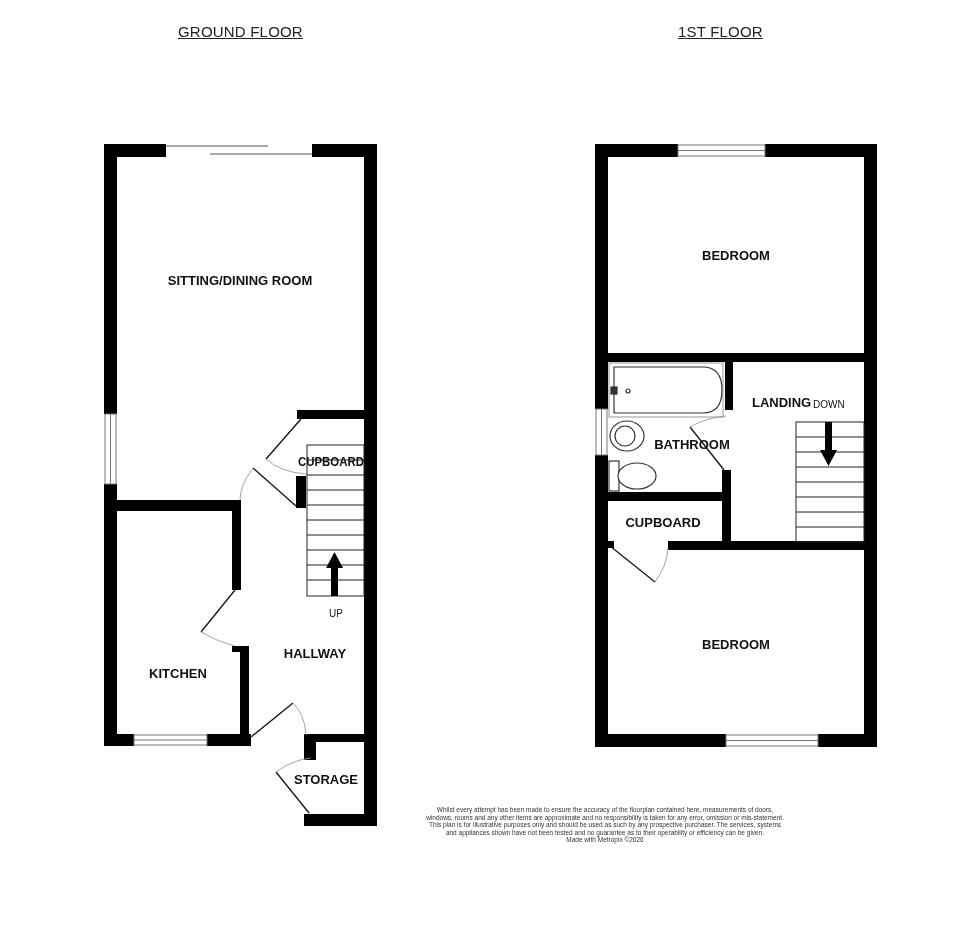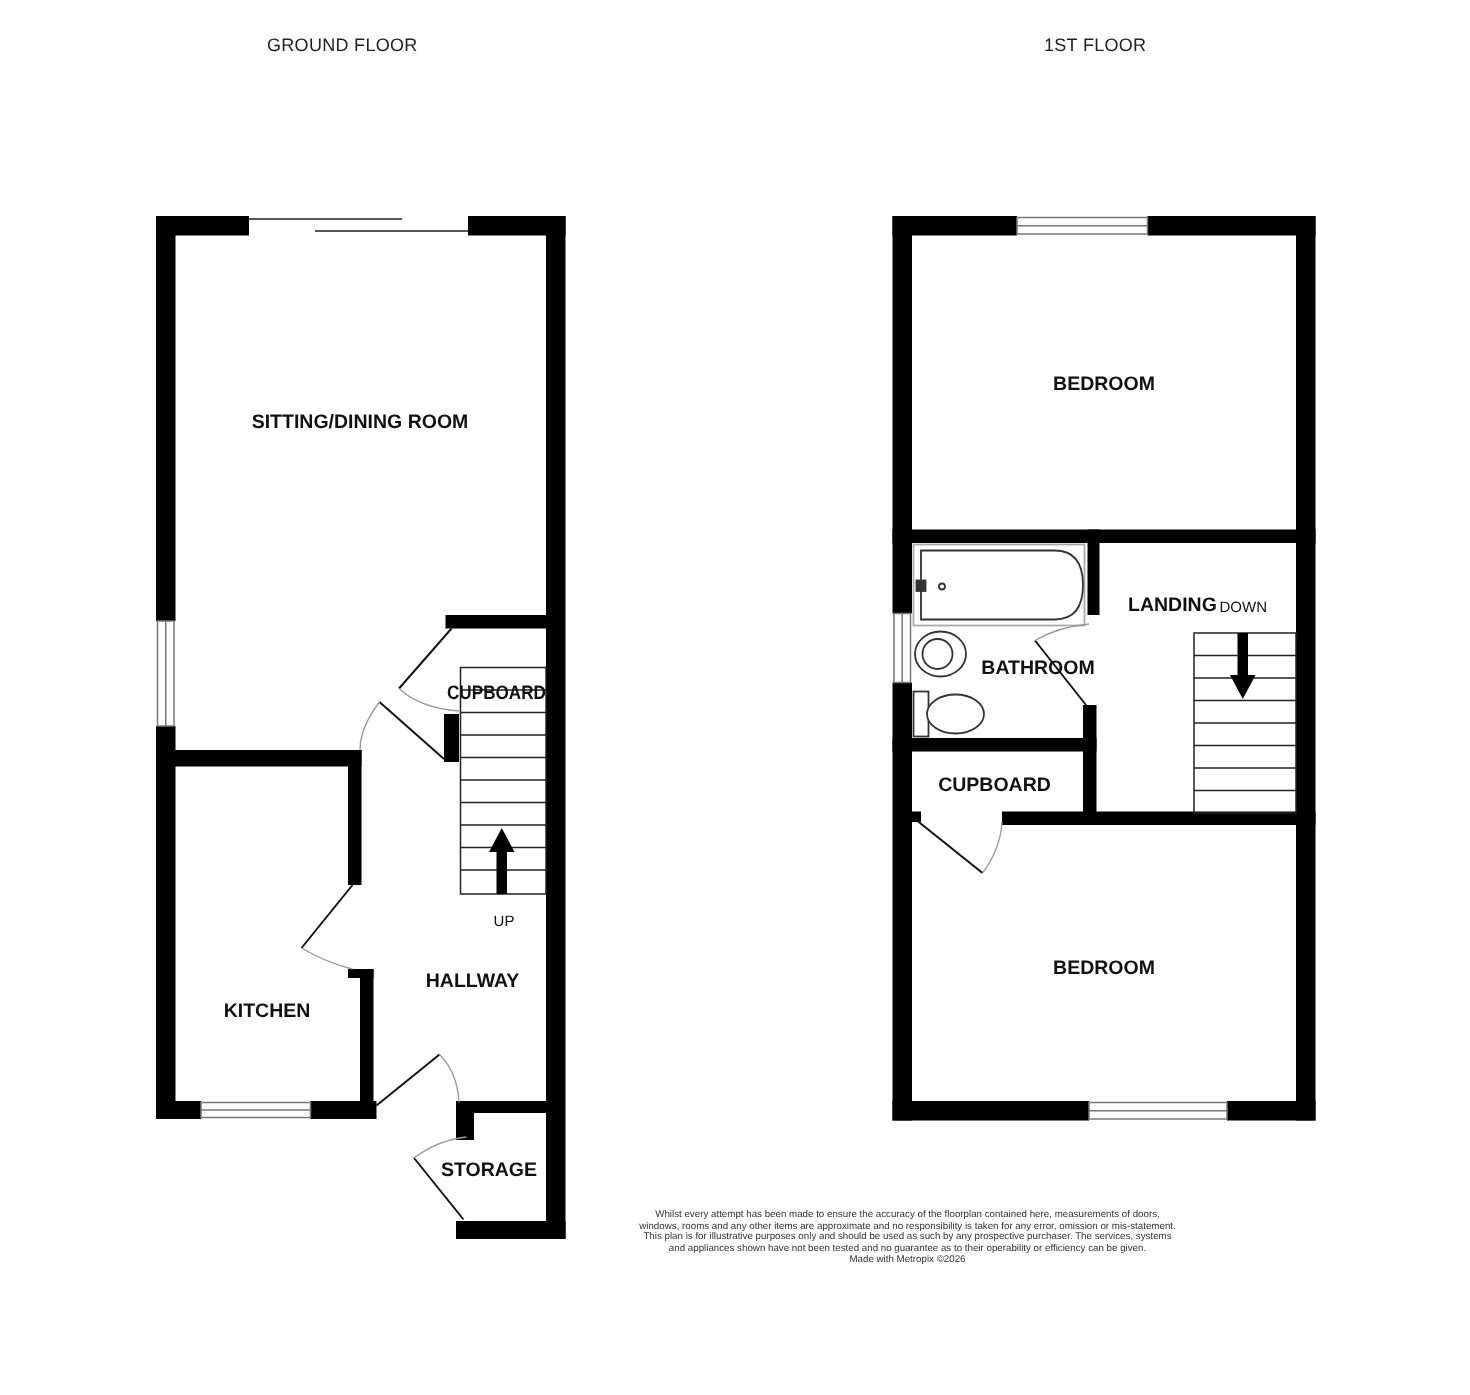--- a/index.html
+++ b/index.html
@@ -1,19 +1,19 @@
 <!DOCTYPE html>
 <html><head>
 <meta charset="utf-8">
 <style>
   html, body { margin:0; padding:0; background:#ffffff; }
   body { width:980px; height:930px; position:relative; overflow:hidden; font-family:"Liberation Sans", sans-serif; }
-  .floor-title { position:absolute; top:23px; font-size:12px; color:#222; letter-spacing:0.2px; }
+  .floor-title { position:absolute; top:23px; font-size:15px; color:#222; letter-spacing:0.2px;text-decoration:underline; }
   #gf-title { left:178px; }
-  #ff-title { left:696px; }
+  #ff-title { left:678px; }
   svg { position:absolute; left:0; top:0; }
   .room-label { font-family:"Liberation Sans", sans-serif; font-weight:bold; font-size:13px; fill:#111; }
   .small-label { font-family:"Liberation Sans", sans-serif; font-size:10px; fill:#111; }
   .disclaimer { position:absolute; left:425px; top:806px; width:360px; text-align:center; font-size:6.5px; line-height:7.6px; color:#333; }
   .disclaimer p { margin:0; }
 </style>
 </head>
 <body>
 
 <div class="floor-title" id="gf-title">GROUND FLOOR</div>

